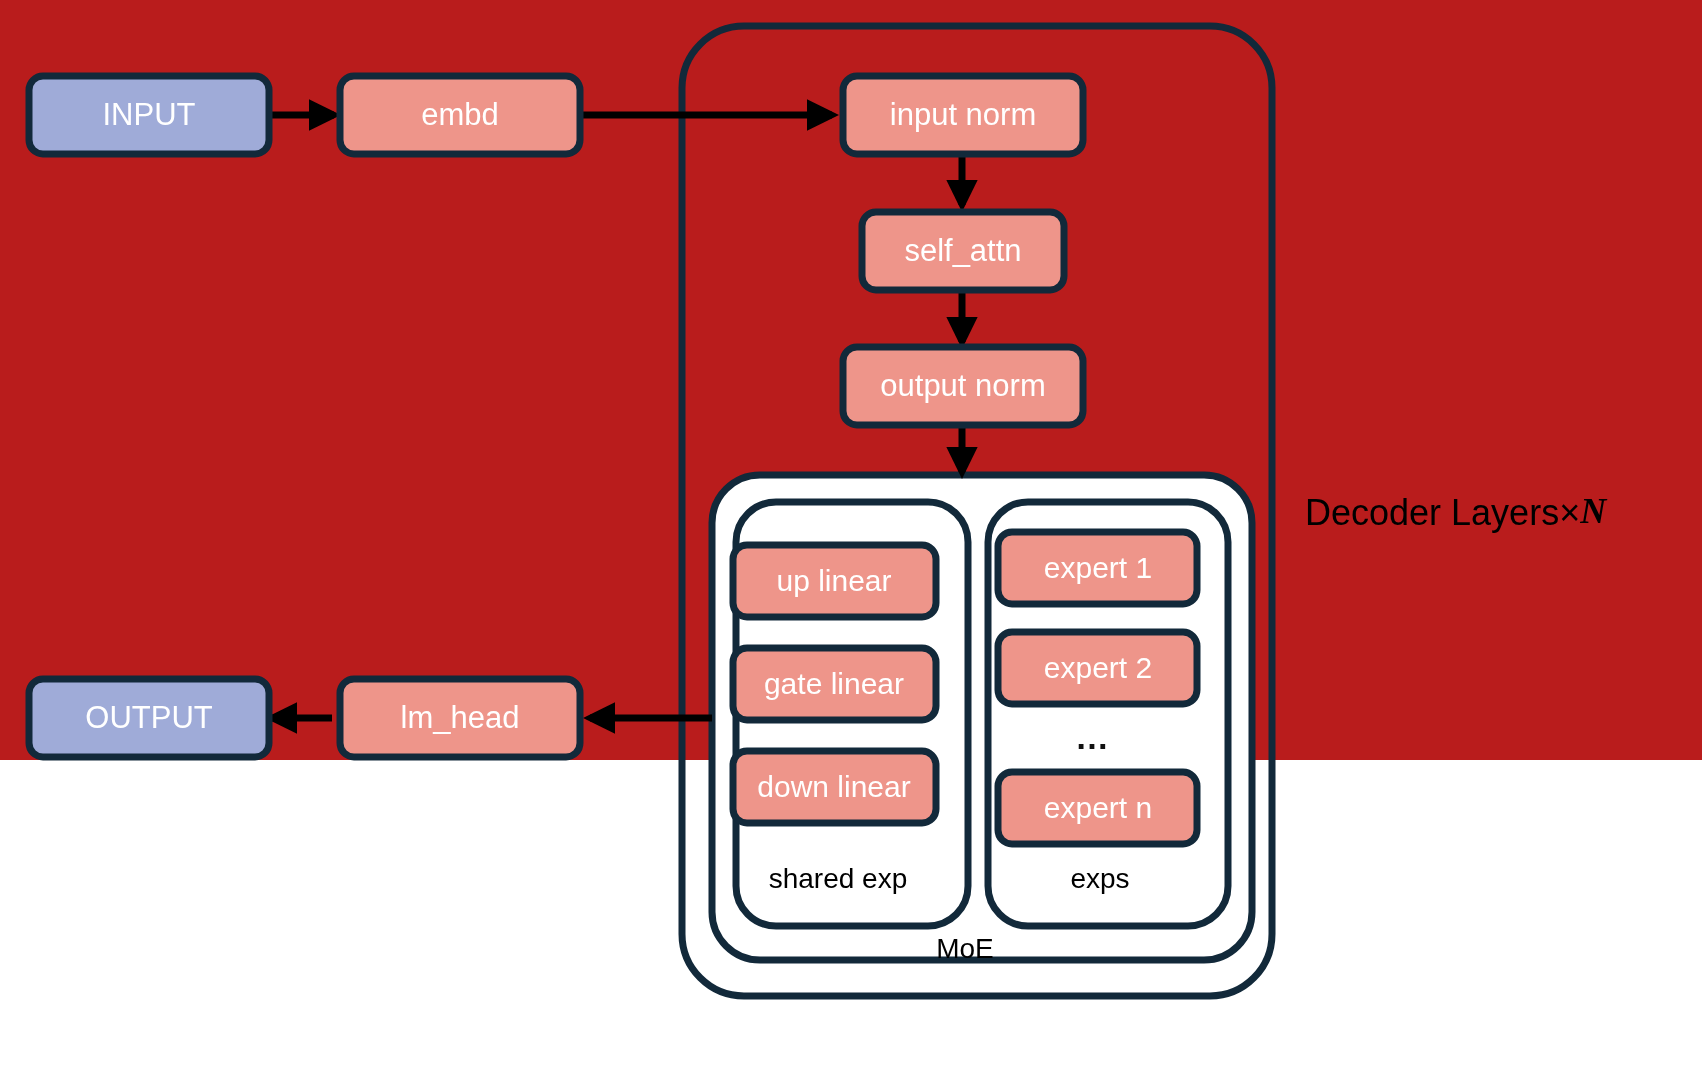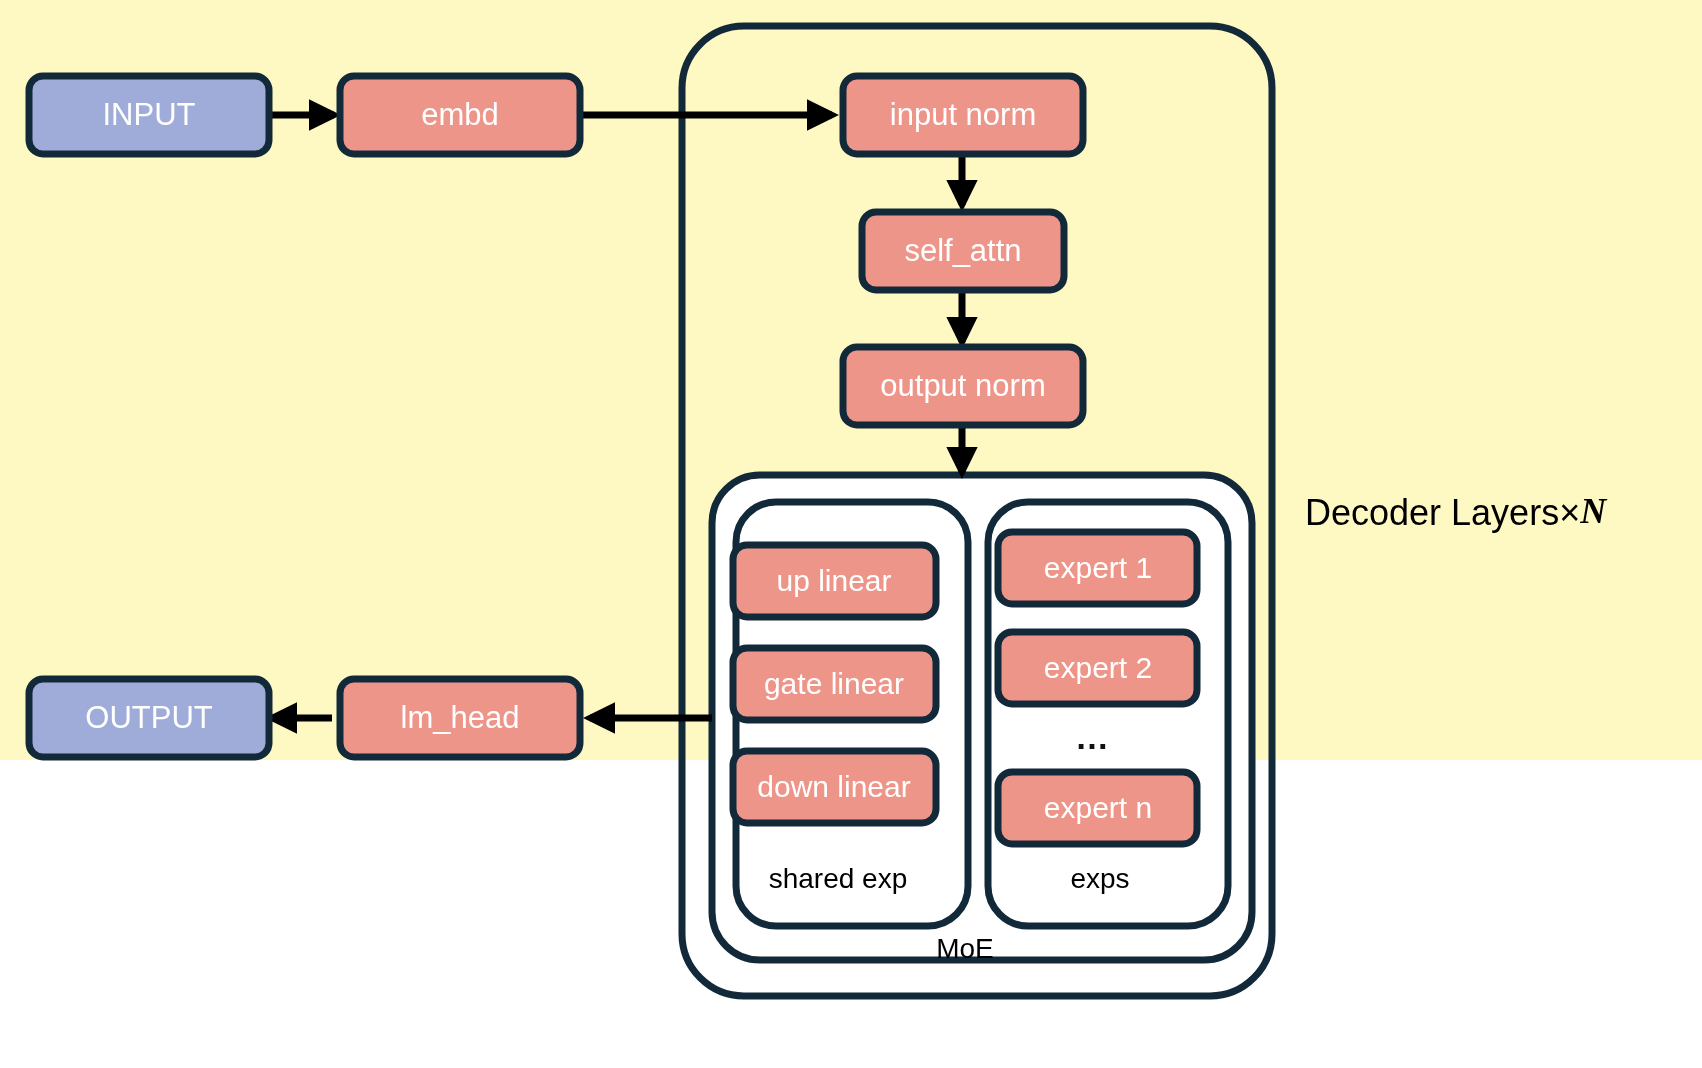--- a/index.html
+++ b/index.html
@@ -10,21 +10,21 @@
   body {
     width: 1702px;
     height: 1068px;
     overflow: hidden;
     font-family: "Liberation Sans", sans-serif;
   }
   #diagram-root {
     position: relative;
     width: 1702px;
     height: 760px;
-    background: #fef9c3;
+    background: #b91c1c;
   }
   svg#flow {
     display: block;
     width: 1702px;
     height: 1068px;
   }
   .node-box {
     stroke: #12293a;
     stroke-width: 7;
   }

